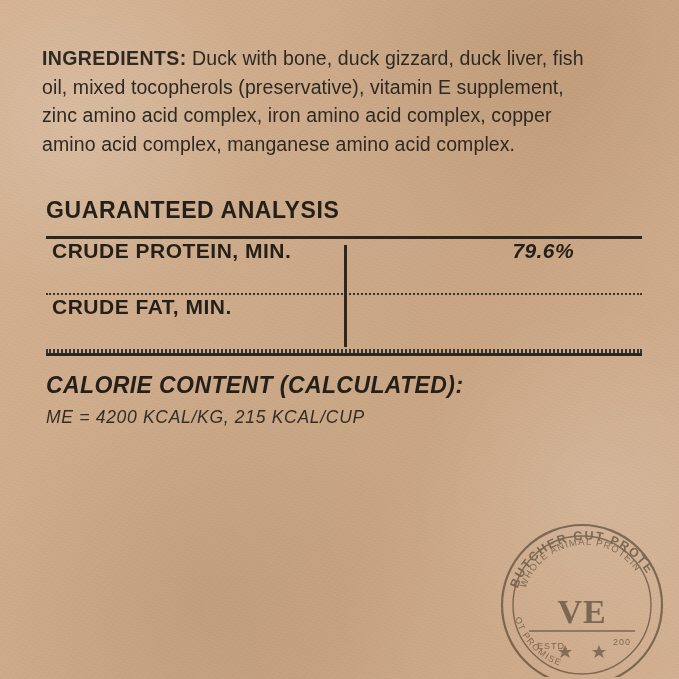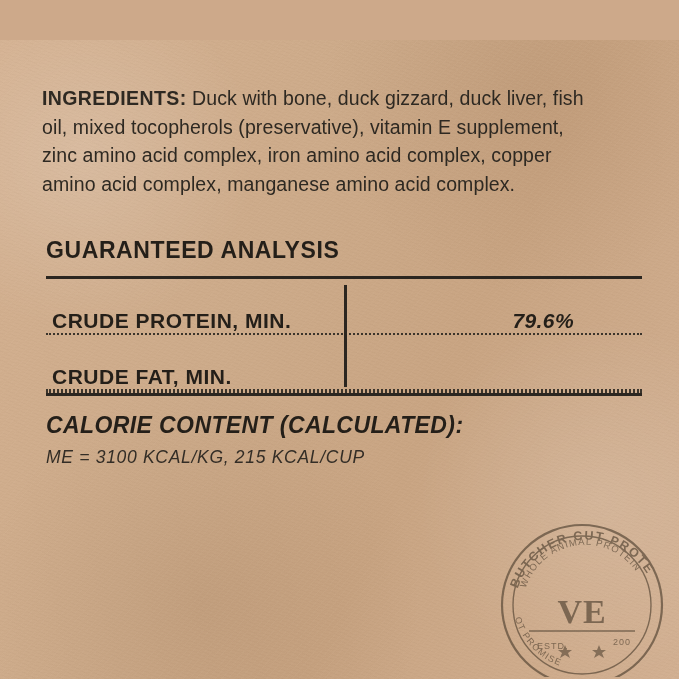--- a/index.html
+++ b/index.html
@@ -17,21 +17,20 @@
   
   #label {
     position: absolute;
     inset: 0;
     background:
       radial-gradient(circle at 12% 18%, rgba(255,255,255,0.16) 0%, rgba(255,255,255,0) 22%),
       radial-gradient(circle at 78% 8%, rgba(120,80,48,0.10) 0%, rgba(120,80,48,0) 26%),
       radial-gradient(circle at 88% 72%, rgba(255,255,255,0.12) 0%, rgba(255,255,255,0) 24%),
       radial-gradient(circle at 30% 88%, rgba(110,72,42,0.10) 0%, rgba(110,72,42,0) 30%),
       linear-gradient(115deg, #d4b191 0%, #cdab8a 38%, #c9a583 62%, #d2b092 100%);
-    margin-top: 40px;
   }
   #grain {
     position: absolute;
     inset: 0;
     opacity: 0.30;
     background-image:
       repeating-linear-gradient(27deg, rgba(90,60,35,0.055) 0px, rgba(90,60,35,0.055) 1px, rgba(0,0,0,0) 1px, rgba(0,0,0,0) 4px),
       repeating-linear-gradient(-51deg, rgba(255,244,230,0.07) 0px, rgba(255,244,230,0.07) 1px, rgba(0,0,0,0) 1px, rgba(0,0,0,0) 5px),
       repeating-linear-gradient(8deg, rgba(70,45,25,0.04) 0px, rgba(70,45,25,0.04) 1px, rgba(0,0,0,0) 1px, rgba(0,0,0,0) 3px);
     pointer-events: none;
@@ -79,21 +78,21 @@
     height: 0;
     border-top: 2px dotted #3b342b;
     width: 596px;
   }
   .ga-table {
     width: 596px;
     position: relative;
   }
   .ga-row {
     display: flex;
-    align-items: flex-end;
+    align-items: flex-start;
     height: 54px;
     position: relative;
   }
   .ga-name {
     flex: 0 0 300px;
     font-size: 21px;
     font-weight: bold;
     letter-spacing: 0.5px;
     color: #241f19;
     padding-left: 6px;
@@ -184,21 +183,21 @@
 
         <div class="rule-dotted"></div>
 
       </div>
 
       <div class="rule-thick"></div>
     </div>
 
     <div class="cal-wrap">
       <div class="cal-title">CALORIE CONTENT (CALCULATED):</div>
-      <div class="cal-sub">ME = 3100 KCAL/KG, 215 KCAL/CUP</div>
+      <div class="cal-sub">ME = 4200 KCAL/KG, 215 KCAL/CUP</div>
     </div>
   </div>
 
   <div class="stamp">
     <svg viewBox="0 0 178 178" width="178" height="178" aria-hidden="true">
       <defs>
         <path id="arcTop" d="M 22,100 A 72,72 0 0 1 156,78" fill="none"></path>
         <path id="arcTop2" d="M 30,106 A 62,62 0 0 1 150,86" fill="none"></path>
         <path id="arcBot" d="M 20,112 A 74,74 0 0 0 160,128" fill="none"></path>
       </defs>

